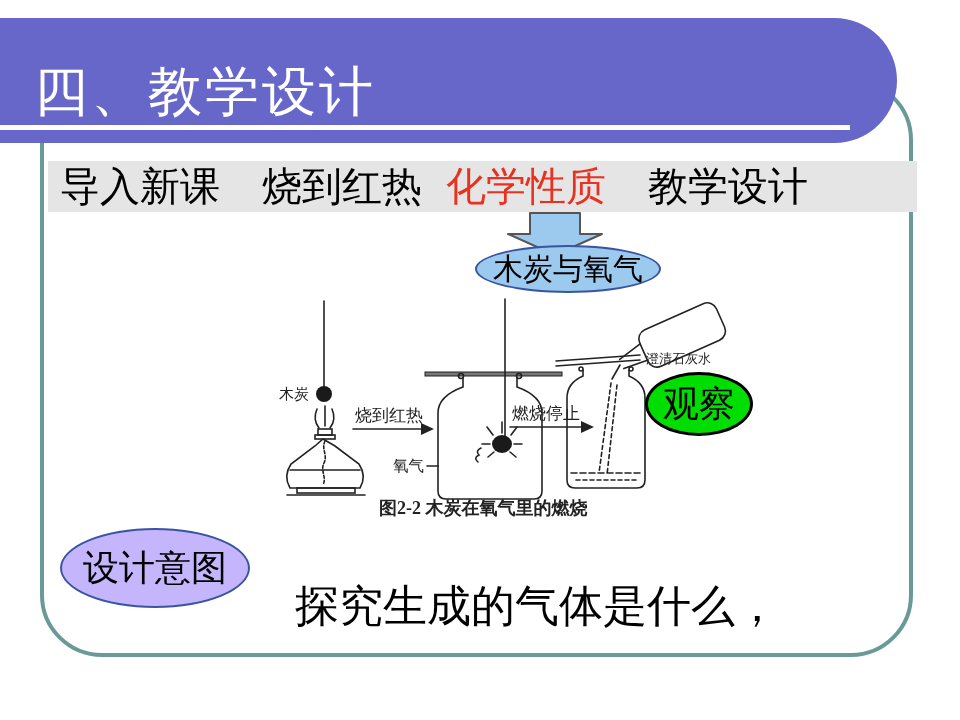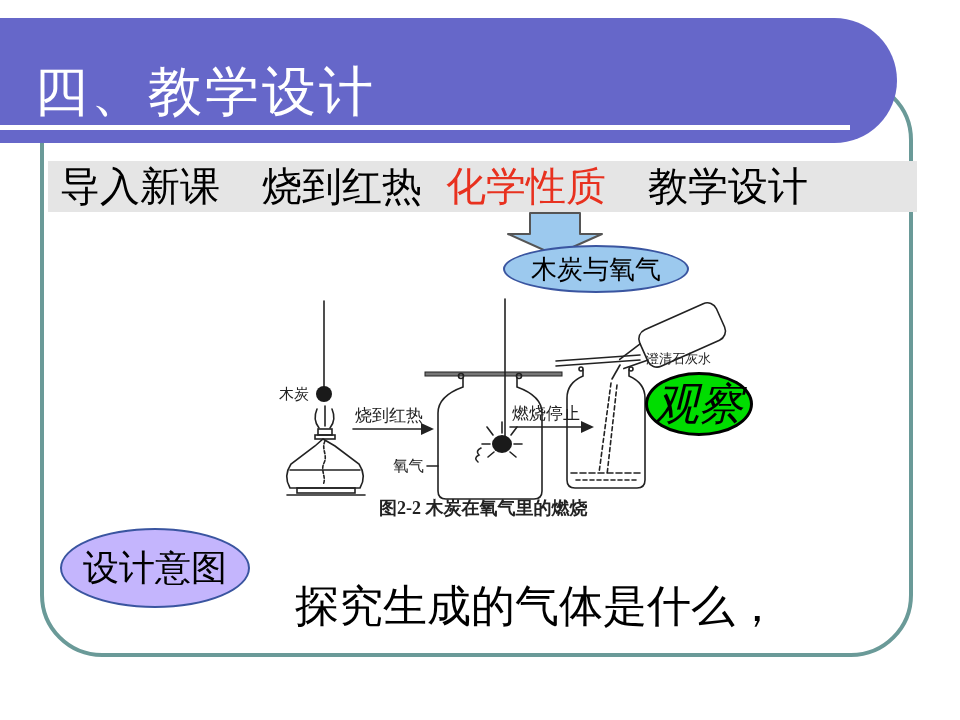--- a/index.html
+++ b/index.html
@@ -32,23 +32,23 @@
   .nav-item.gap-wide{margin-right:42px;}
   .nav-item.gap-narrow{margin-right:24px;}
   .nav-item.red{color:#e8311f;}
   
   .ellipse{
     border-radius:50%;display:flex;align-items:center;justify-content:center;
     box-sizing:border-box;white-space:nowrap;
   }
   .blue-ellipse{background:#9cc9ee;border:2px solid #3a55a0;color:#000;}
   .green-ellipse{background:#00dd00;border:3px solid #000;color:#000;}
-  .topic-ellipse{left:503px;top:245px;width:186px;height:48px;font-size:26px;}
+  .topic-ellipse{left:475px;top:245px;width:186px;height:48px;font-size:30px;}
   .explore-ellipse{left:162px;top:328px;width:104px;height:58px;font-size:36px;}
-  .observe-ellipse{left:645px;top:372px;width:108px;height:64px;font-size:44px;font-style:italic;}
+  .observe-ellipse{left:645px;top:372px;width:108px;height:64px;font-size:36px;}
   .intent-ellipse{left:60px;top:528px;width:190px;height:80px;font-size:36px;background:#c4b5fd;}
   
   .body-line{font-size:44px;color:#000;white-space:nowrap;}
   .line1{left:295px;top:549px;margin-top:28px;}
   .line2{left:362px;top:601px;}
   .formula{font-family:"Liberation Sans","DejaVu Sans",sans-serif;font-size:38px;}
   .formula-sub{font-family:"Liberation Sans","DejaVu Sans",sans-serif;font-size:22px;}
   
   .diagram{left:275px;top:295px;width:535px;height:225px;}
   .diagram text{fill:#222;font-family:"Liberation Serif","DejaVu Serif",serif;}

